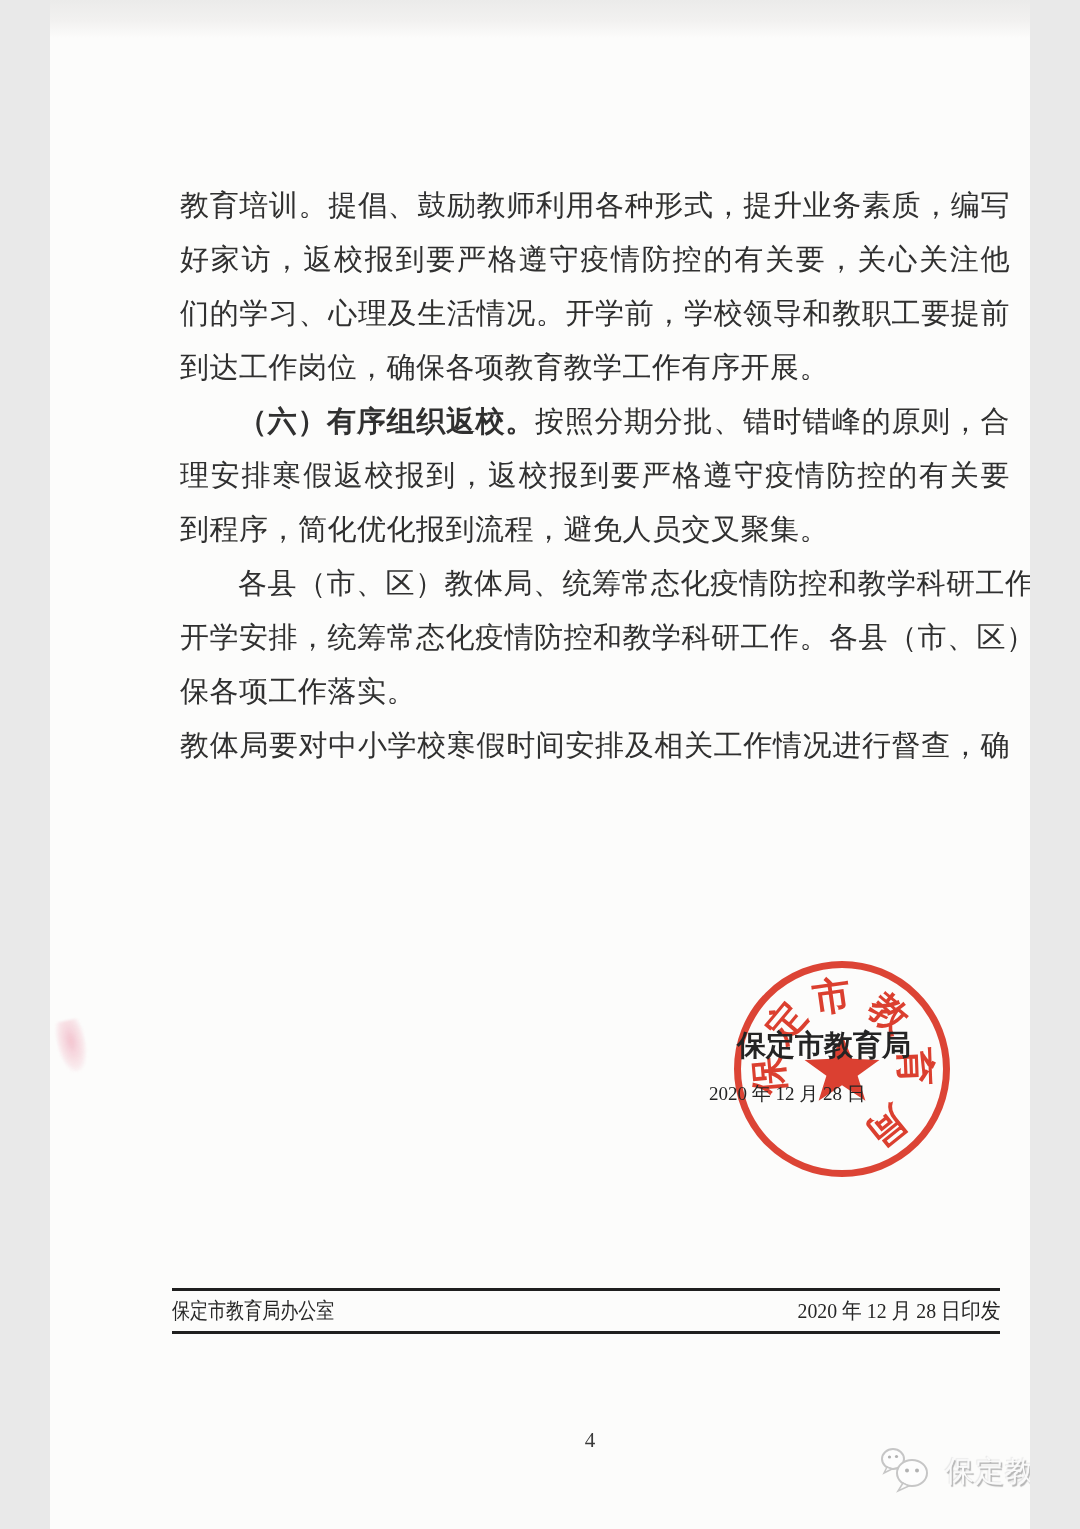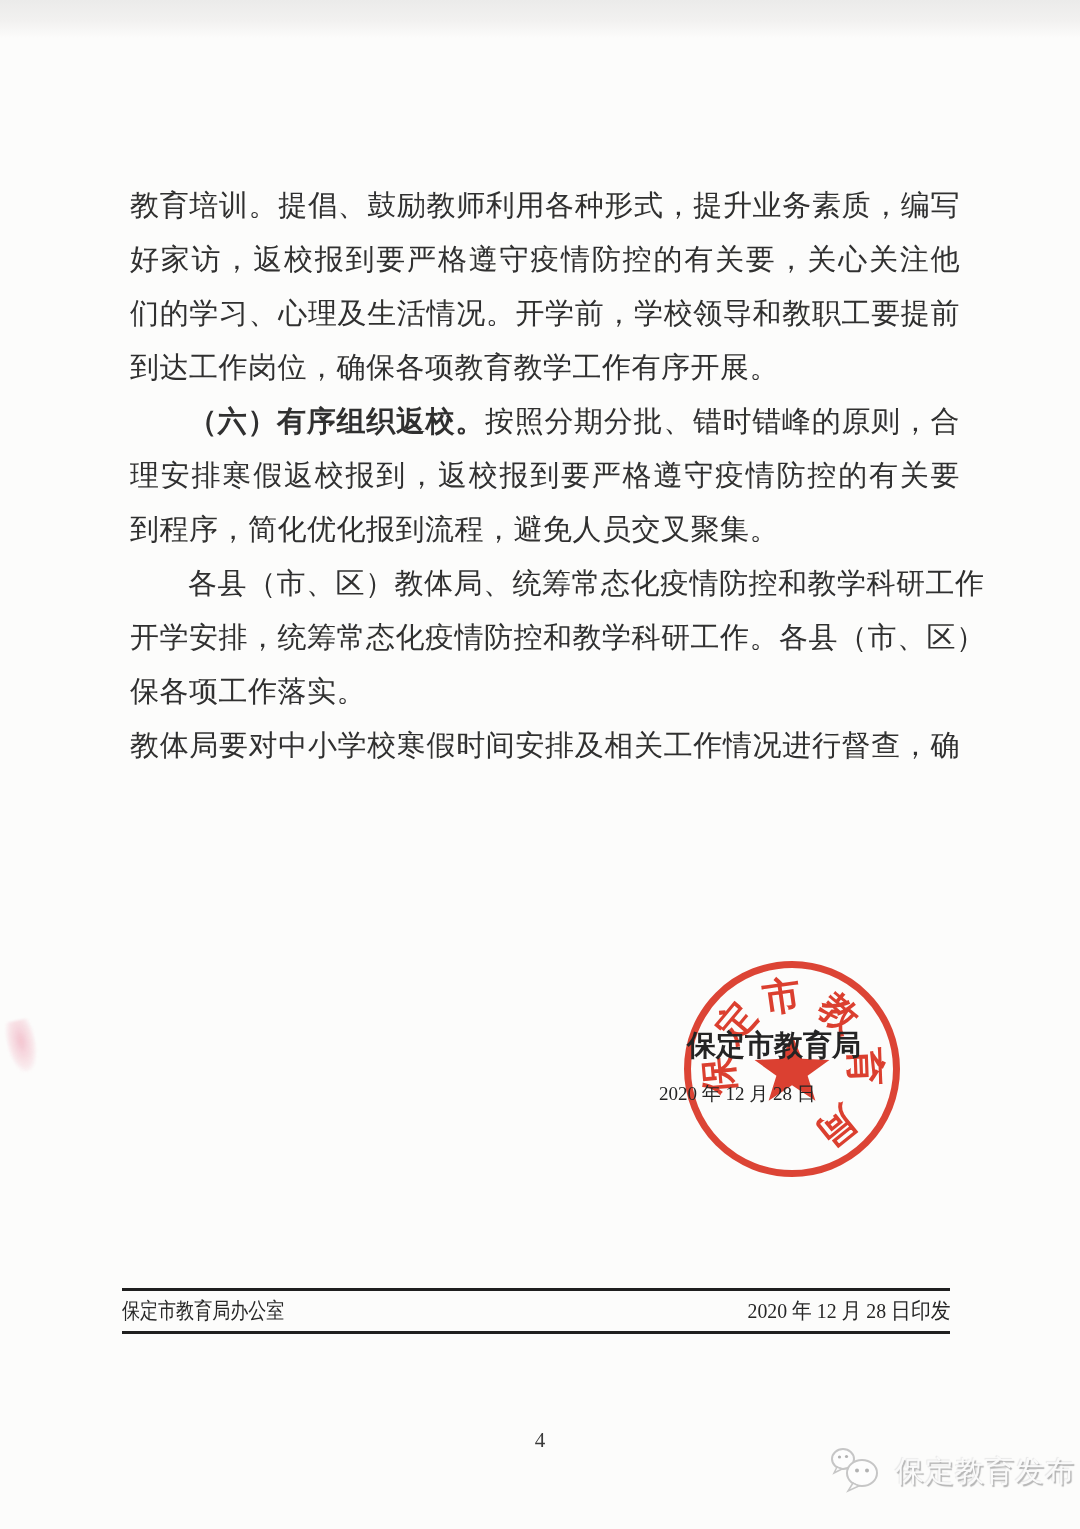--- a/index.html
+++ b/index.html
@@ -1,17 +1,17 @@
 <!DOCTYPE html>
 <html lang="zh"><head>
 <meta charset="utf-8">
 <style>
   html,body{margin:0;padding:0;background:#e9e9e9;}
   .page{
-    position:relative;width:1080px;height:1529px;margin:0 auto;
+    position:relative;width:980px;height:1529px;margin:0 auto;
     background:#fcfcfb;overflow:hidden;
     font-family:"Liberation Serif","DejaVu Serif",serif;color:#2e2e2e;
   }
   .scan-band{position:absolute;left:0;top:0;width:100%;height:38px;
     background:linear-gradient(180deg,#ebebea 0%,#f2f1f0 55%,#fcfcfb 100%);}
   
   .doc-body{position:absolute;left:130px;top:178px;width:830px;}
   .line{
     height:54px;line-height:54px;font-size:29px;letter-spacing:.5px;
     text-align:justify;text-align-last:justify;color:#303030;white-space:nowrap;

